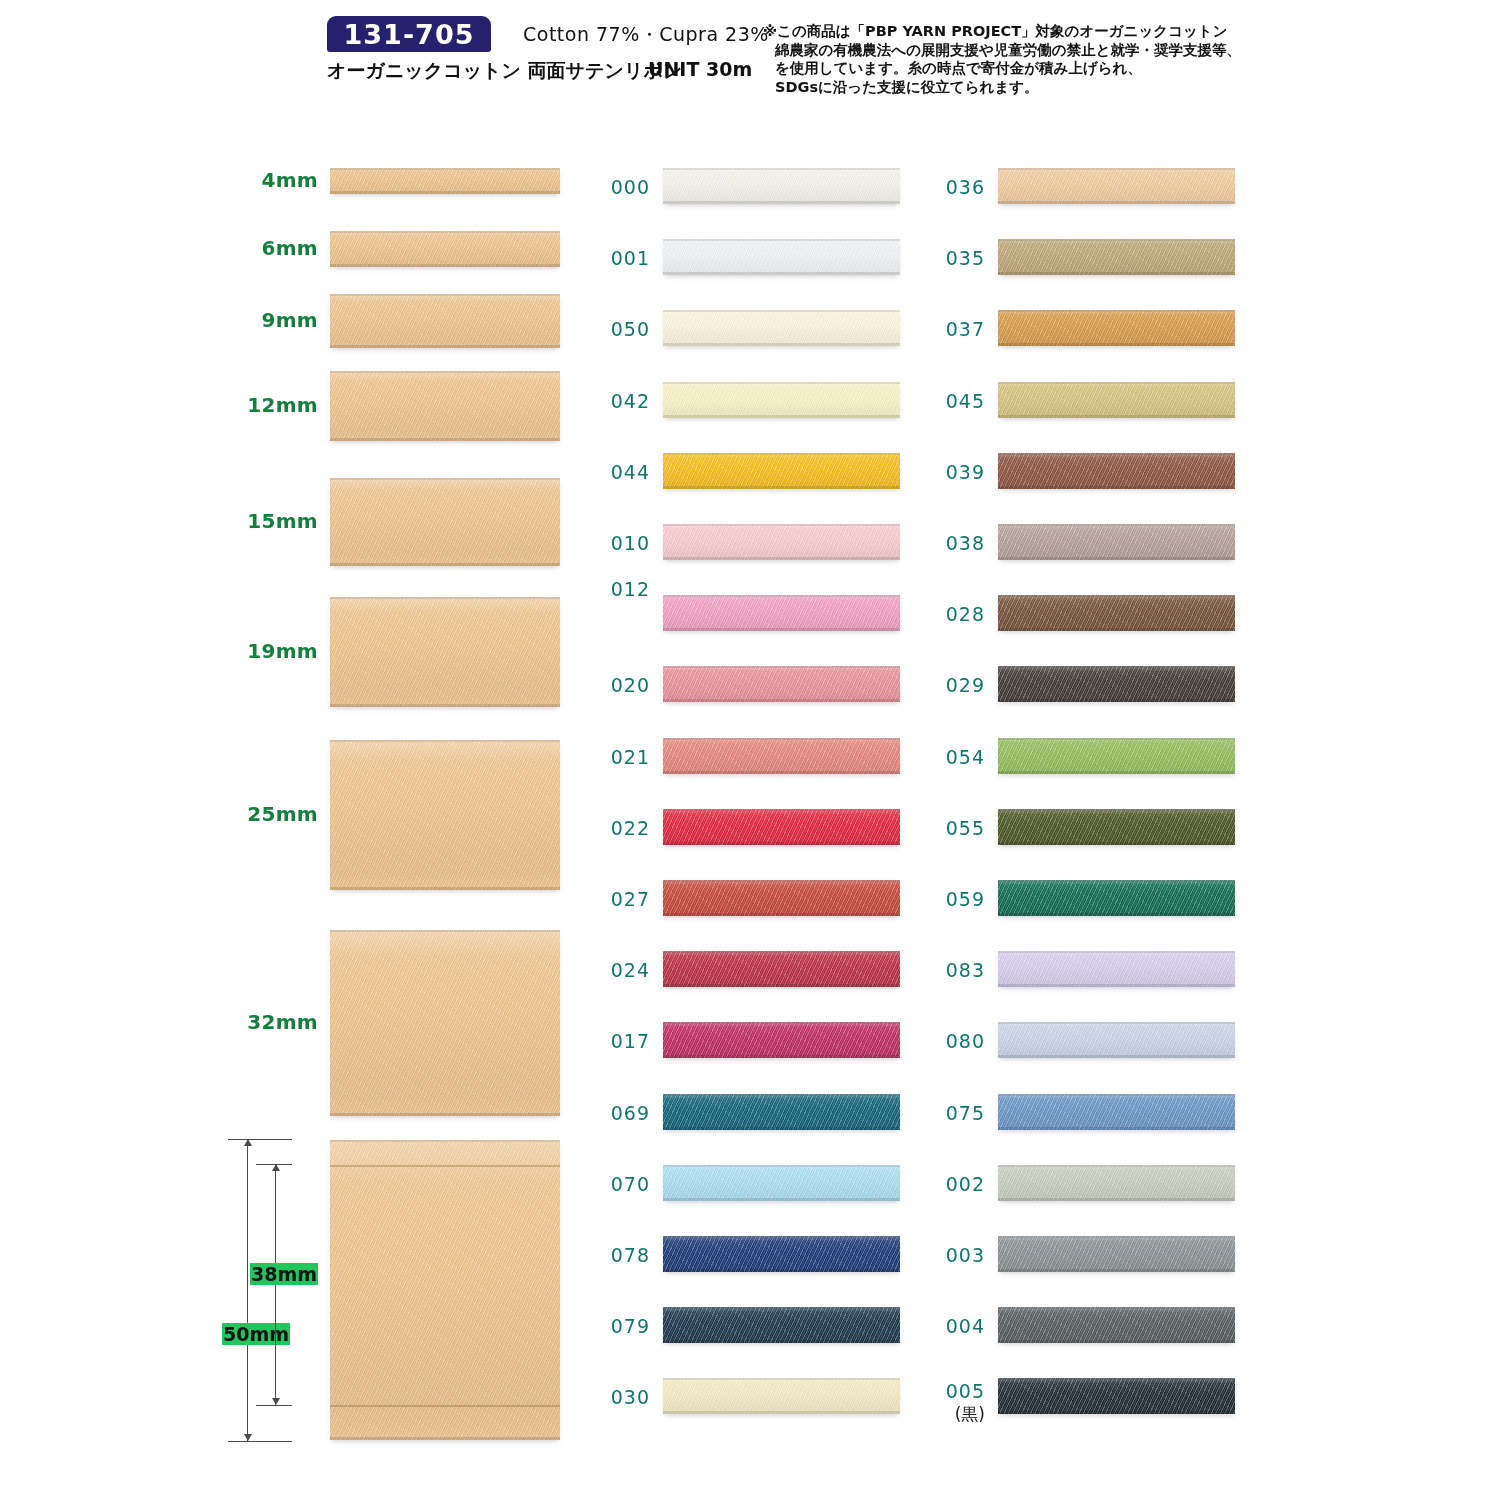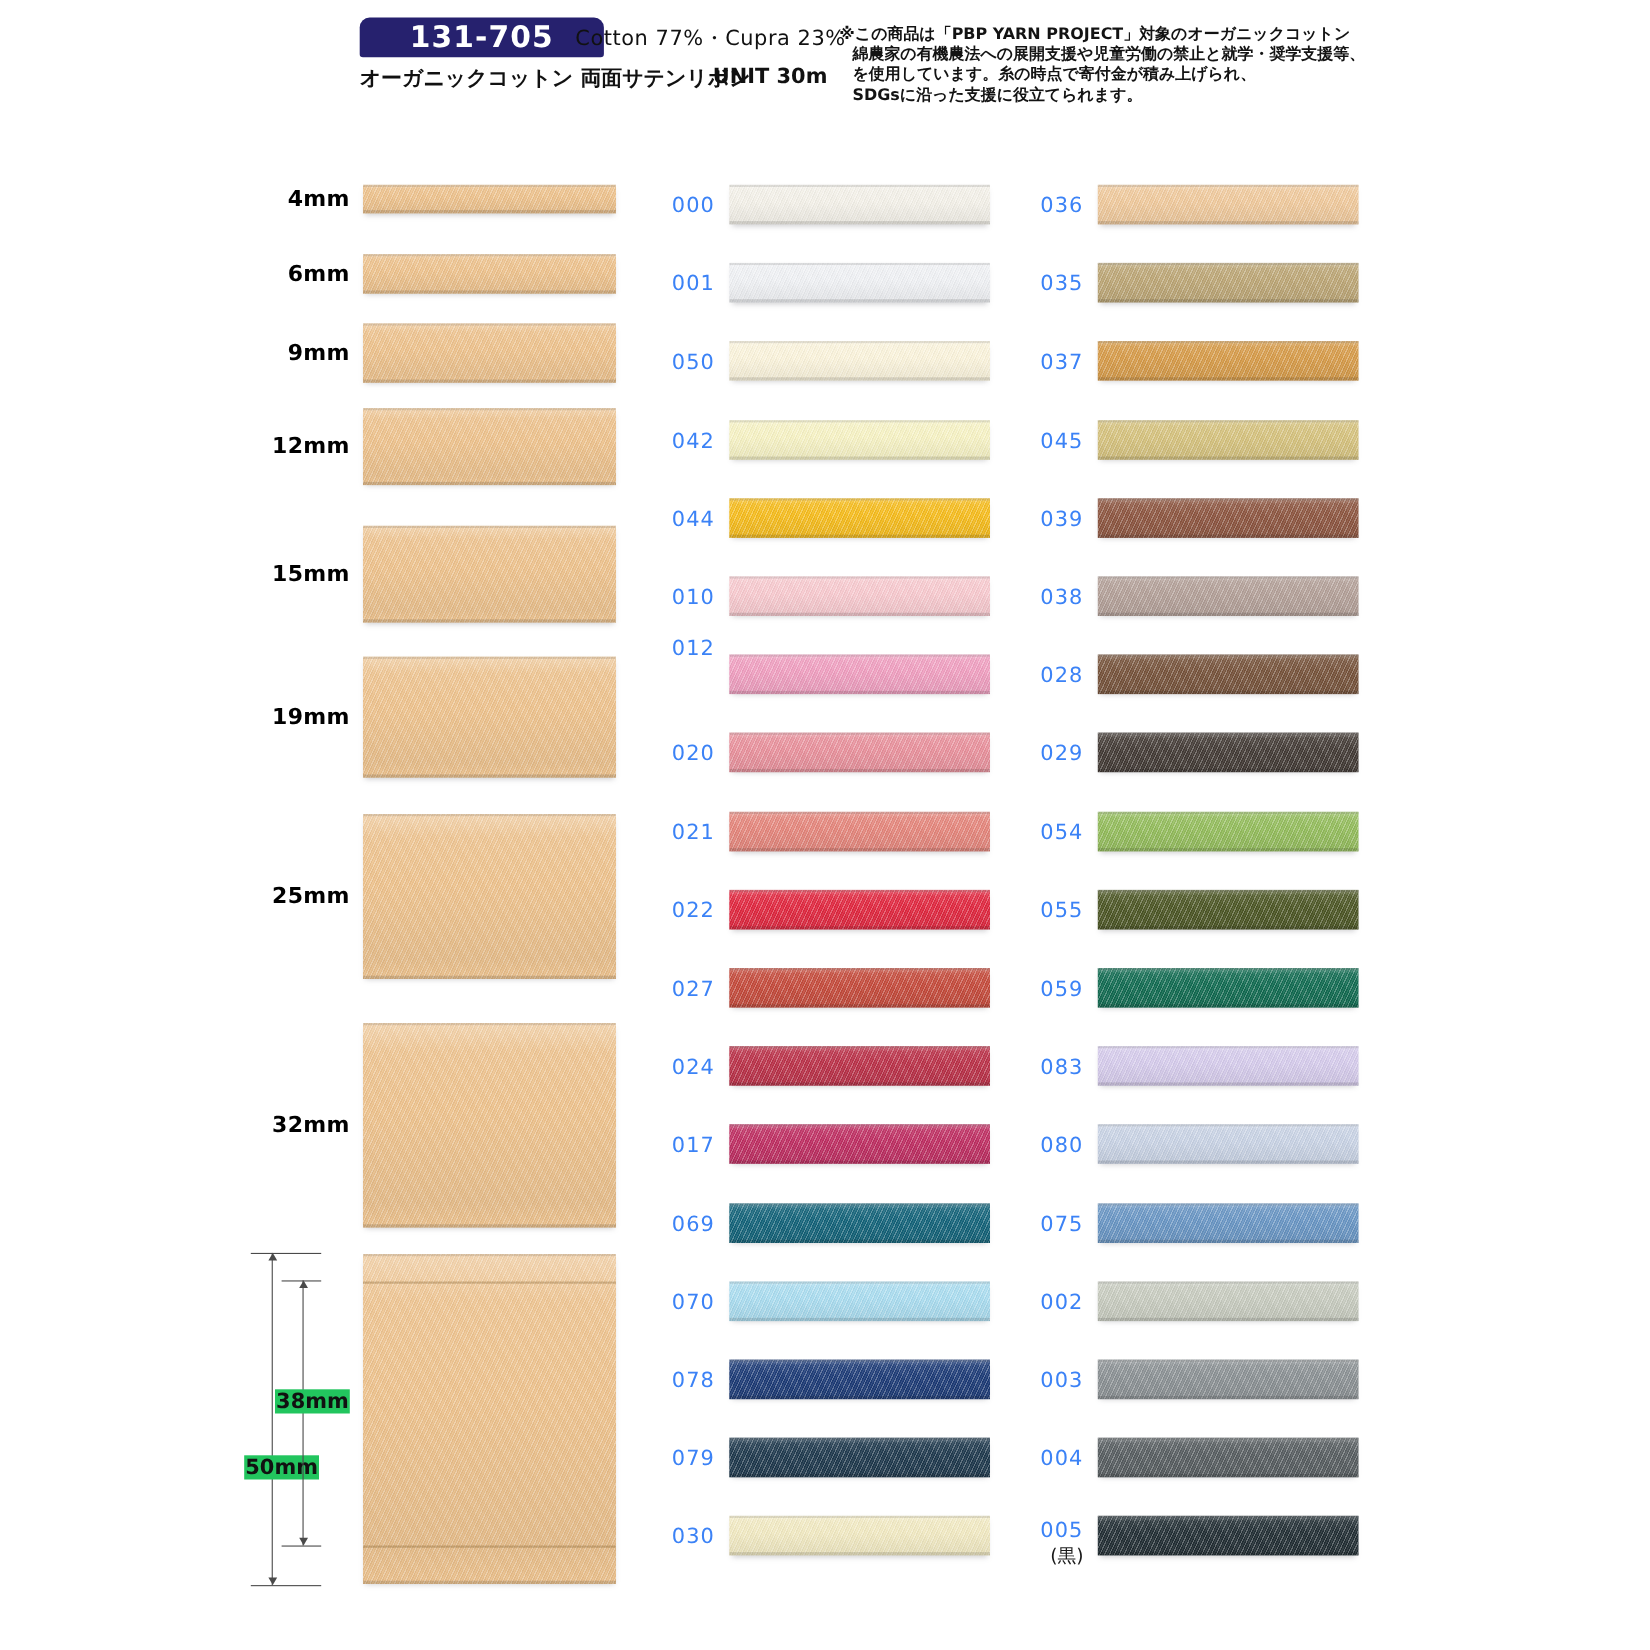--- a/index.html
+++ b/index.html
@@ -9,21 +9,21 @@
     font-family:"Liberation Sans","DejaVu Sans",sans-serif;
     position:relative;
     overflow:hidden;
     color:#1a1a1a;
   }
 
   
   #header{position:absolute;left:0;top:0;width:1500px;height:140px;}
 
   #code-badge{
-    position:absolute;left:327px;top:16px;width:222px;height:36px;
+    position:absolute;left:327px;top:16px;width:164px;height:36px;
     background:#26216E;
     border-radius:9px 9px 3px 3px;
     display:flex;align-items:center;justify-content:center;
   }
   #code-badge .txt{
     color:#ffffff;font-size:27px;font-weight:bold;letter-spacing:1px;
     font-family:"DejaVu Sans",sans-serif;
   }
 
   #composition{
@@ -91,42 +91,42 @@
     background:rgba(0,0,0,.10);
   }
   .ribbon .edge-bot{
     position:absolute;left:0;right:0;bottom:0;height:3px;
     background:rgba(0,0,0,.13);
   }
 
   
   .w-label{
     position:absolute;
-    font-size:20px;font-weight:bold;color:#000000;
+    font-size:20px;font-weight:bold;color:#15803d;
     text-align:right;width:92px;
     font-family:"DejaVu Sans",sans-serif;
     letter-spacing:.3px;
   }
 
   
   #dim{position:absolute;left:228px;top:1133px;width:104px;height:316px;}
   .dimline{position:absolute;background:#4a4a4a;}
   .dimtick{position:absolute;height:1px;background:#4a4a4a;}
   .dimtxt{
     position:absolute;font-size:19px;font-weight:bold;color:#111;
     font-family:"DejaVu Sans",sans-serif;background:#22c55e;padding:0 1px;
   }
   .arrowhead{position:absolute;width:0;height:0;border-left:4px solid transparent;border-right:4px solid transparent;}
   .ar-up{border-bottom:7px solid #4a4a4a;}
   .ar-dn{border-top:7px solid #4a4a4a;}
 
   
   .c-label{
     position:absolute;
-    font-size:19px;color:#3b82f6;font-weight:500;
+    font-size:19px;color:#0f766e;font-weight:500;
     width:62px;text-align:right;
     font-family:"DejaVu Sans",sans-serif;
     letter-spacing:1px;
   }
   .c-sub{
     position:absolute;
     font-size:17px;color:#1a1a1a;
     width:62px;text-align:right;
     font-family:"DejaVu Sans",sans-serif;
   }

